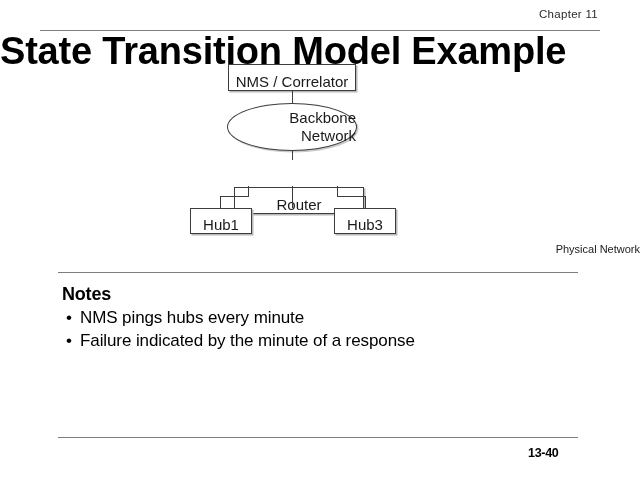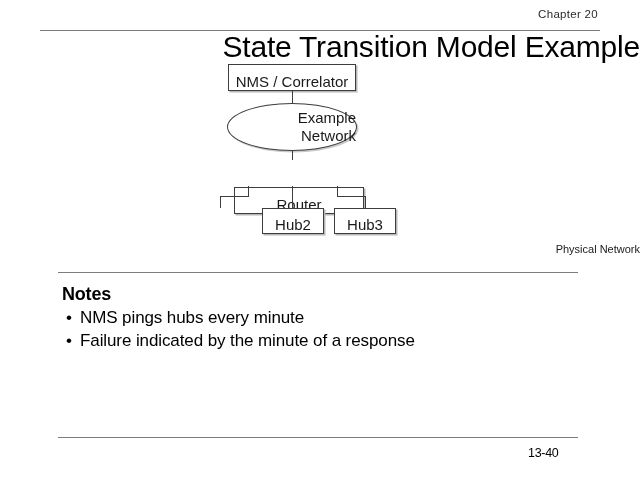--- a/index.html
+++ b/index.html
@@ -46,23 +46,23 @@
     top: 437px;
     width: 520px;
   }
 
   
   .slide-title {
     position: absolute;
     left: 0;
     right: 0;
     top: 30px;
-    text-align: right;
-    font-size: 30px;
-    font-weight: normal;
+    text-align: left;
+    font-size: 38px;
+    font-weight: bold;
     letter-spacing: -0.2px;
     white-space: nowrap;
   }
 
   
   .diagram {
     position: absolute;
     left: 0;
     top: 58px;
     width: 640px;
@@ -194,63 +194,63 @@
     font-size: 10.5px;
     line-height: 1.28;
     color: #1a1a1a;
     white-space: nowrap;
   }
   .footer-pageno {
     position: absolute;
     left: 528px;
     top: 2px;
     font-size: 12.5px;
-    font-weight: normal;
+    font-weight: bold;
     letter-spacing: -0.3px;
   }
 </style>
 </head>
 <body>
 
-<div class="chapter-label">Chapter 20</div>
+<div class="chapter-label">Chapter 11</div>
 <div class="rule rule-header"></div>
 
 <div class="slide-title">State Transition Model Example</div>
 
 <div class="diagram">
 
   <div class="node node-nms">
     <span>NMS / Correlator</span>
   </div>
 
   <div class="link link-v link-nms-cloud"></div>
 
   <div class="node node-cloud">
-    <span>Example</span>
+    <span>Backbone</span>
     <span>Network</span>
   </div>
 
   <div class="link link-v link-cloud-router"></div>
 
   <div class="node node-router">
     <span>Router</span>
   </div>
 
   <div class="link link-v link-r1-a"></div>
   <div class="link link-h link-r1-b"></div>
   <div class="link link-v link-r1-c"></div>
 
   <div class="link link-v link-router-hub2"></div>
 
   <div class="link link-v link-r3-a"></div>
   <div class="link link-h link-r3-b"></div>
   <div class="link link-v link-r3-c"></div>
 
-  <div class="node node-hub node-hub2">
-    <span>Hub2</span>
+  <div class="node node-hub node-hub1">
+    <span>Hub1</span>
   </div>
   <div class="node node-hub node-hub3">
     <span>Hub3</span>
   </div>
 
   <div class="diagram-caption">Physical Network</div>
 </div>
 
 <div class="rule rule-notes"></div>
 <div class="notes">

